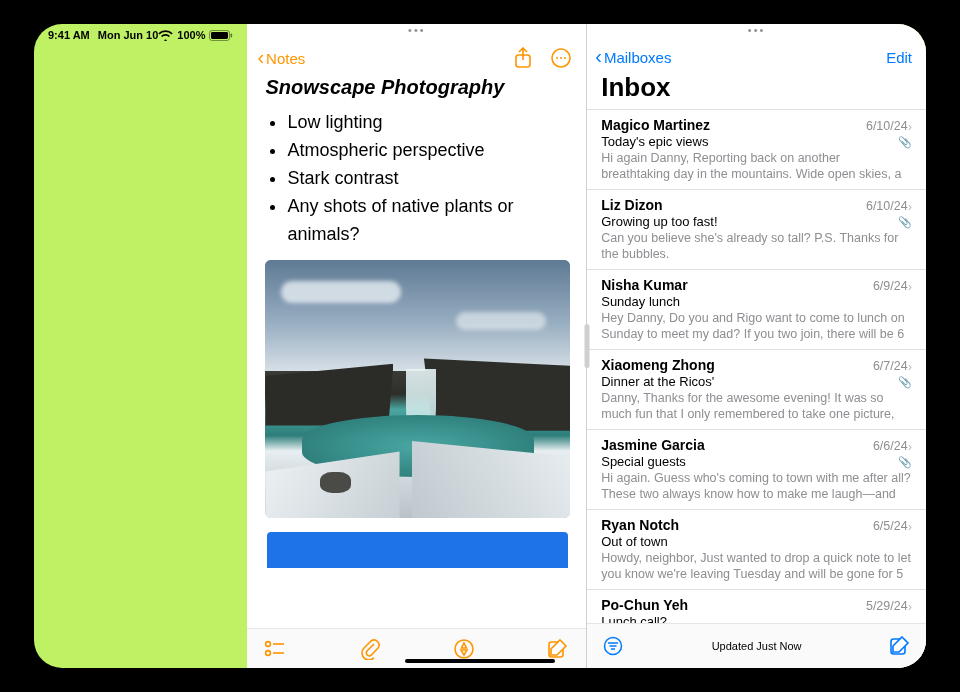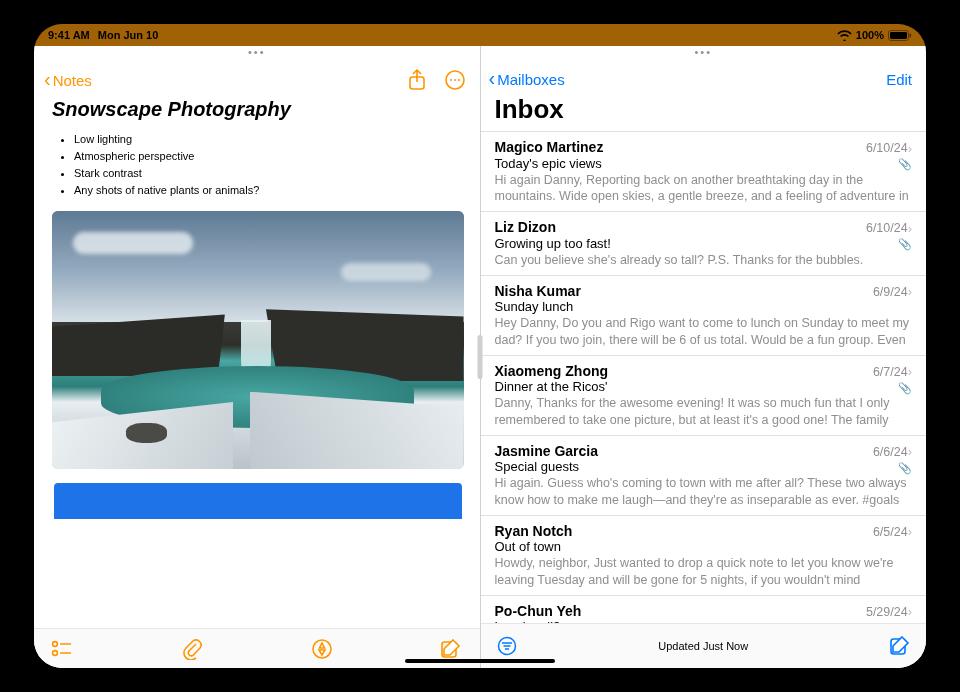--- a/index.html
+++ b/index.html
@@ -1,21 +1,21 @@
 <!DOCTYPE html>
 <html><head>
 <meta charset="utf-8">
 <style>
   * { box-sizing: border-box; margin: 0; padding: 0; }
   html, body { width: 960px; height: 692px; font-family: -apple-system, BlinkMacSystemFont, "Helvetica Neue", Arial, sans-serif; background:#000; }
   .device {
     width: 960px; height: 692px; background:#000; border-radius: 46px; position: relative; overflow: hidden;
   }
   .screen {
-    position:absolute; top:24px; left:34px; right:34px; bottom:24px; background:#a16207; border-radius:28px; overflow:hidden; display:flex; flex-direction:column;
+    position:absolute; top:24px; left:34px; right:34px; bottom:24px; background:#bef264; border-radius:28px; overflow:hidden; display:flex; flex-direction:row;
   }
   .statusbar {
     height:22px; display:flex; align-items:center; justify-content:space-between; padding:0 14px; font-size:11px; font-weight:600; color:#000;
   }
   .status-left { display:flex; align-items:center; gap:8px; }
   .status-right { display:flex; align-items:center; gap:4px; }
   .wifi-icon svg, .battery-icon svg { display:block; }
   .split {
     flex:1; display:flex; overflow:hidden; position:relative;
   }
@@ -31,21 +31,21 @@
     display:flex; align-items:center; justify-content:space-between; padding:4px 14px 2px 10px; height:34px;
   }
   .back-btn { display:flex; align-items:center; gap:2px; font-size:15px; font-weight:400; }
   .back-btn.orange { color:#ff9500; }
   .back-btn.blue { color:#007aff; }
   .chev { font-size:20px; line-height:14px; position:relative; top:-1px; }
   .nav-right { display:flex; gap:16px; align-items:center; }
   .nav-icon { width:22px; height:22px; display:flex; align-items:center; justify-content:center; }
   .note-content { padding:2px 16px 0 18px; overflow:hidden; flex:1; }
   .note-title { font-size:20px; font-weight:700; color:#000; margin-bottom:10px;font-style:italic; }
-  .note-list { list-style:disc; padding-left:22px; font-size:11px; line-height:1.55; color:#000; margin-bottom:12px; }
+  .note-list { list-style:disc; padding-left:22px; font-size:18px; line-height:1.55; color:#000; margin-bottom:12px; }
   .note-photo {
     width:100%; height:258px; border-radius:6px; overflow:hidden; position:relative; margin-bottom:14px;
     background: linear-gradient(to bottom, #6f8aa2 0%, #a1b6c8 28%, #c9d6df 42%, #3a3a36 43%, #2e2e2a 52%, #4aa6a2 58%, #2d7e7a 68%, #e8eef1 74%, #cfd8dd 85%, #b8c2c8 100%);
   }
   .photo-sky { position:absolute; top:0; left:0; right:0; height:43%; background:linear-gradient(to bottom,#5e7a94 0%, #96acc0 55%, #d6dfe6 100%); }
   .photo-cloud1 { position:absolute; top:8%; left:5%; width:120px; height:22px; background:#e6edf2; border-radius:18px; opacity:.8; filter:blur(2px);}
   .photo-cloud2 { position:absolute; top:20%; right:8%; width:90px; height:18px; background:#dfe7ec; border-radius:16px; opacity:.7; filter:blur(2px);}
   .photo-cliff-l { position:absolute; top:40%; left:0; width:42%; height:24%; background:#2b2b27;
     clip-path: polygon(0 20%, 100% 0, 96% 100%, 0 100%); }
   .photo-cliff-r { position:absolute; top:38%; right:0; width:48%; height:28%; background:#2d2d29;

